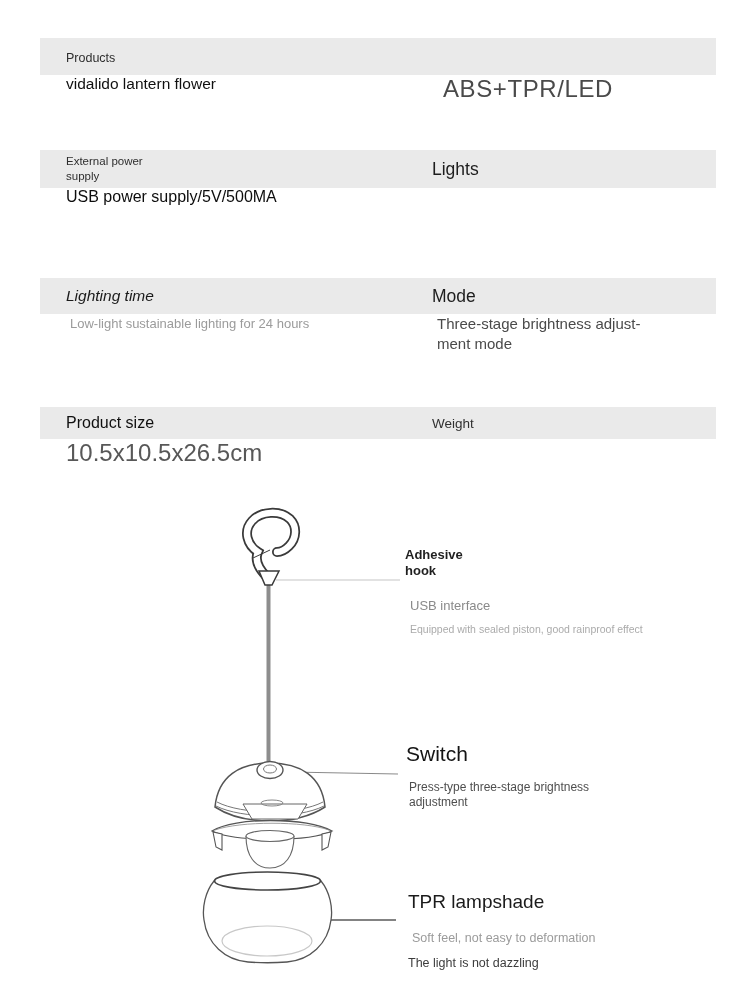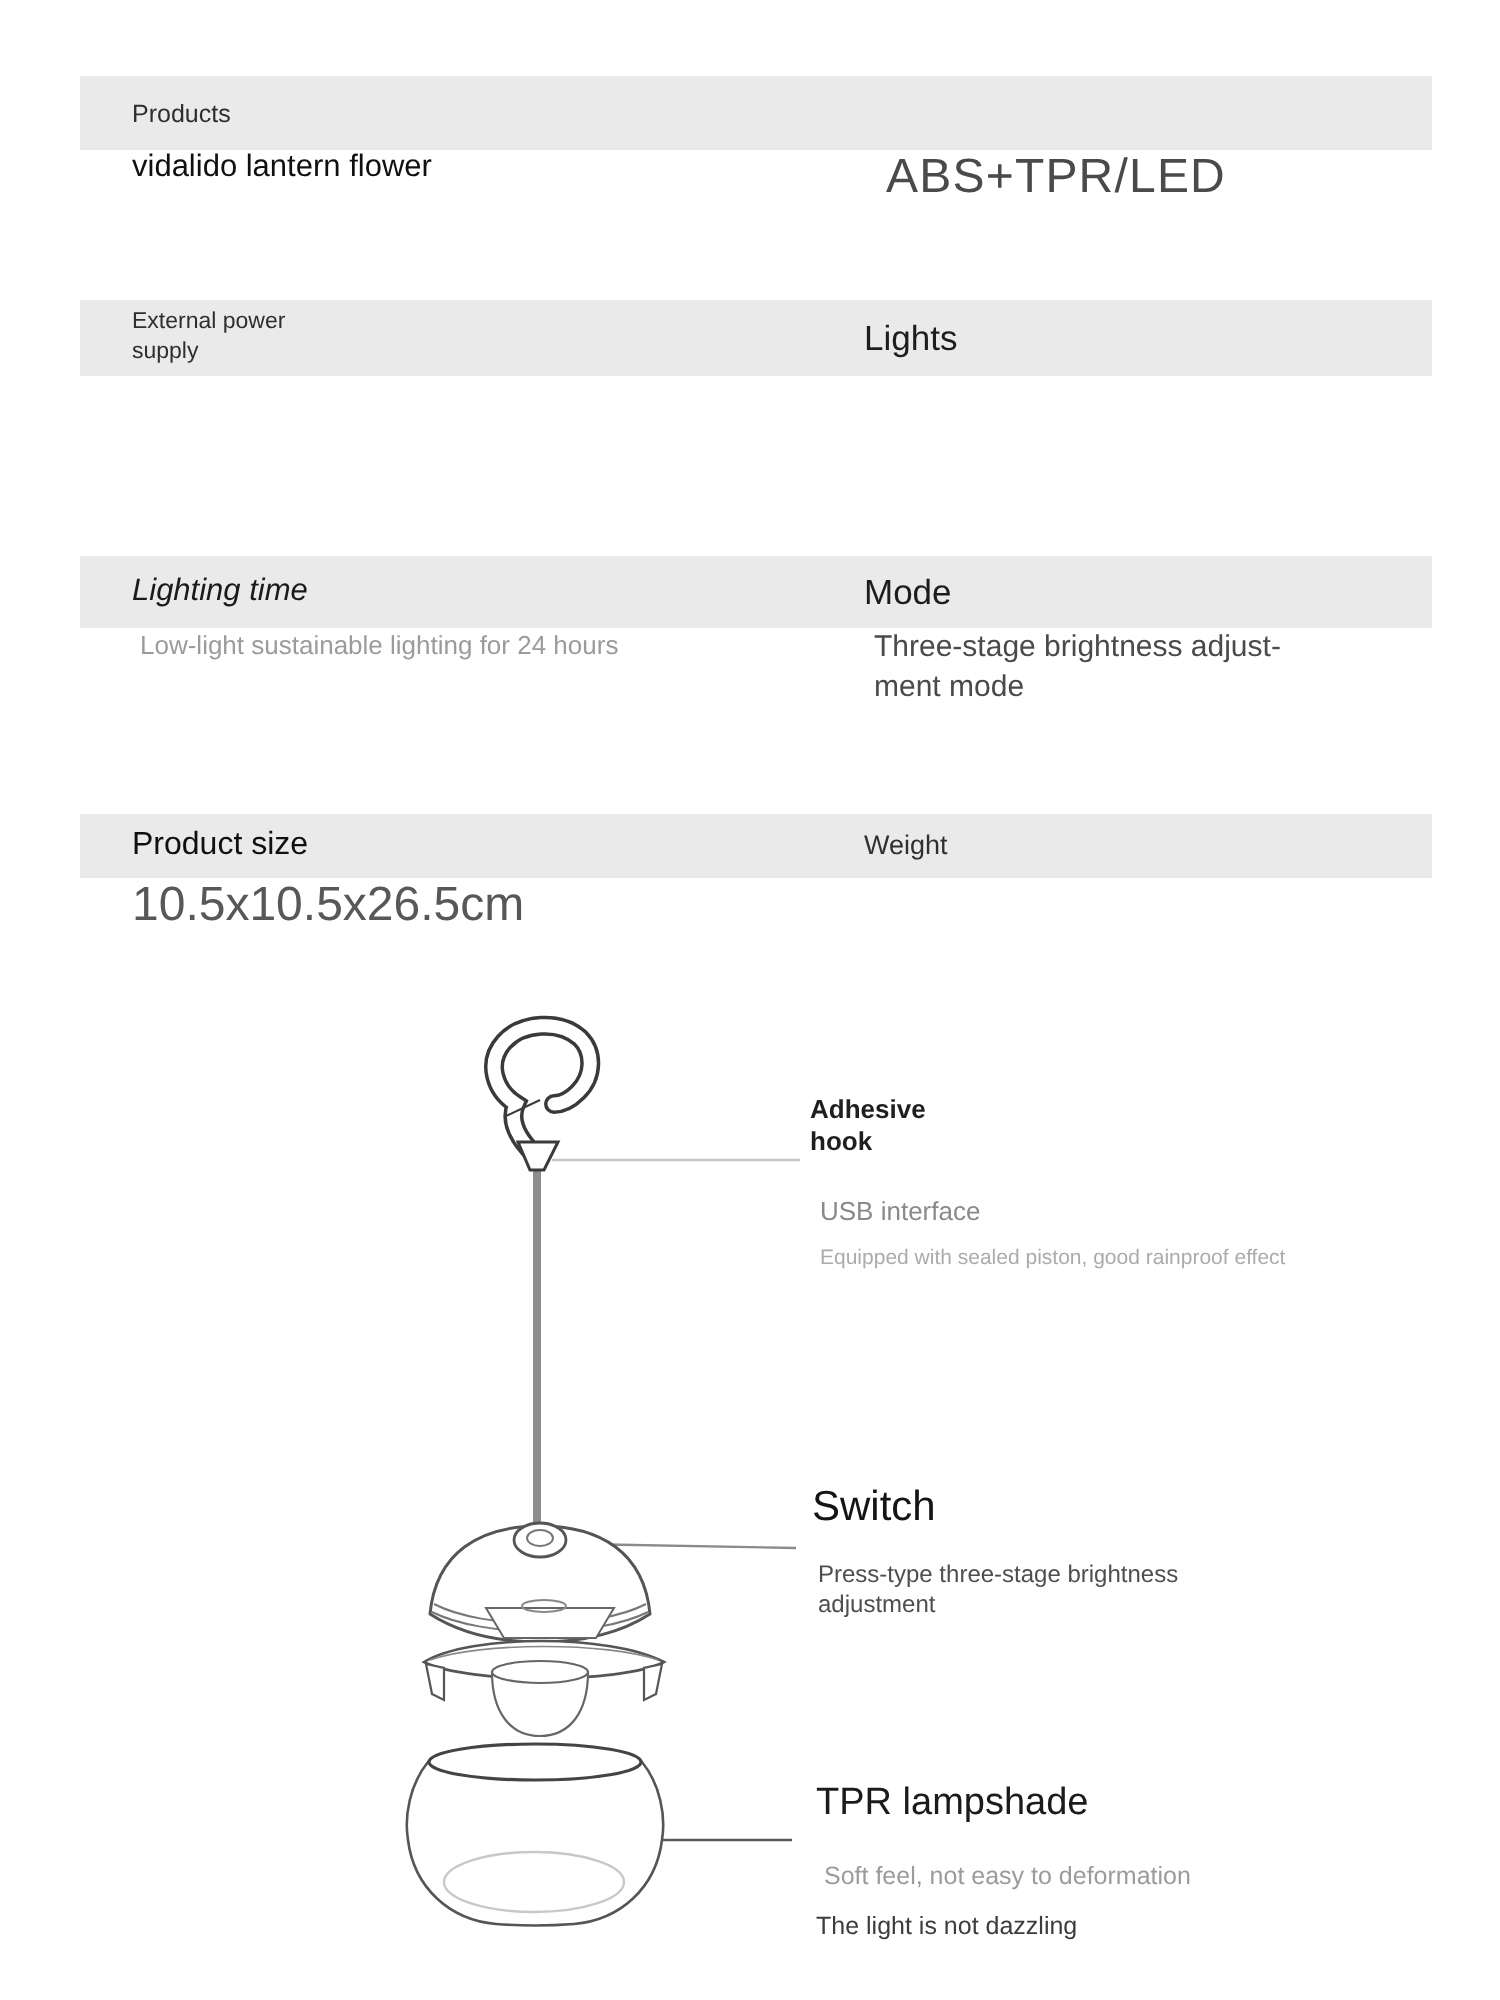--- a/index.html
+++ b/index.html
@@ -60,20 +60,21 @@
     <div class="row rowA">
       <div class="cell-l"><span class="v-dark">vidalido lantern flower</span></div>
       <div class="cell-r"><span class="v-big">ABS+TPR/LED</span></div>
     </div>
 
     <div class="bar bar2">
       <div class="cell-l"><span class="hl-2line">External power supply</span></div>
       <div class="cell-r"><span class="hr-lg">Lights</span></div>
     </div>
     <div class="row rowB">
+      <div class="cell-l"><span class="v-dark2">USB power supply/5V/500MA</span></div>
     </div>
 
     <div class="bar bar3">
       <div class="cell-l"><span class="hl-md">Lighting time</span></div>
       <div class="cell-r"><span class="hr-lg">Mode</span></div>
     </div>
     <div class="row rowC">
       <div class="cell-l"><span class="v-gray">Low-light sustainable lighting for 24 hours</span></div>
       <div class="cell-r">
         <span class="v-mode">

